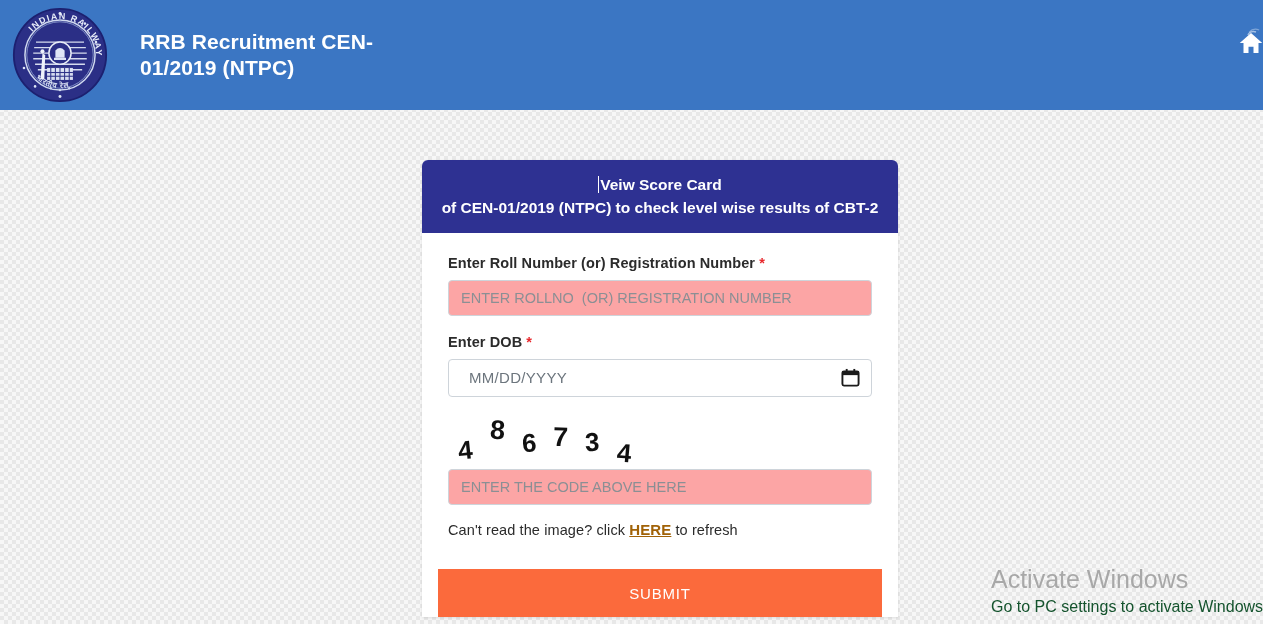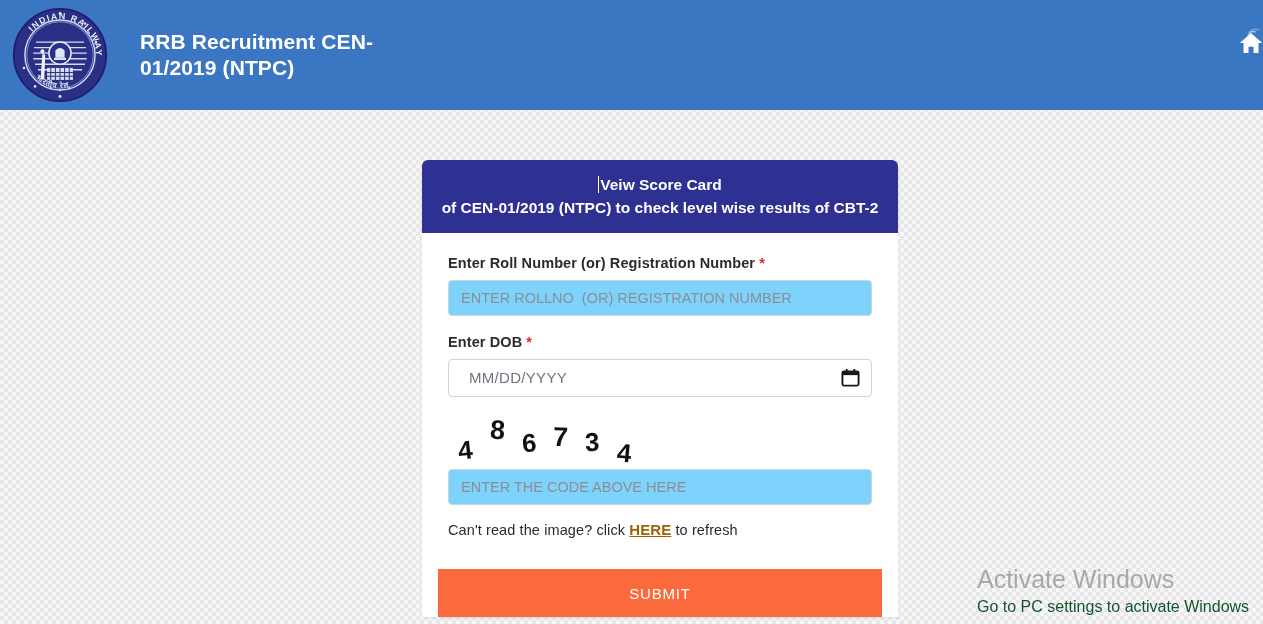--- a/index.html
+++ b/index.html
@@ -100,21 +100,21 @@
   }
   .req { color: #e8272c; font-weight: bold; }
 
   .text-input {
     display: block;
     width: 100%;
     height: 36px;
     padding: 6px 12px;
     font-size: 14.5px;
     color: #495057;
-    background: #7dd3fc;
+    background: #fca5a5;
     border: 1px solid #ced4da;
     border-radius: 4px;
     font-family: "Liberation Sans", sans-serif;
     outline: none;
   }
   .text-input::placeholder { color: #8b8f94; opacity: 1; }
 
   .date-row {
     position: relative;
     width: 100%;
@@ -187,20 +187,21 @@
     cursor: pointer;
   }
 
   
   .watermark {
     position: absolute;
     right: 0px;
     bottom: 6px;
     width: 286px;
     text-align: left;
+    padding-left: 14px;
     z-index: 5;
     pointer-events: none;
   }
   .wm-title {
     font-size: 25px;
     color: #a8a8a8;
     line-height: 30px;
     white-space: nowrap;
   }
   .wm-sub {

